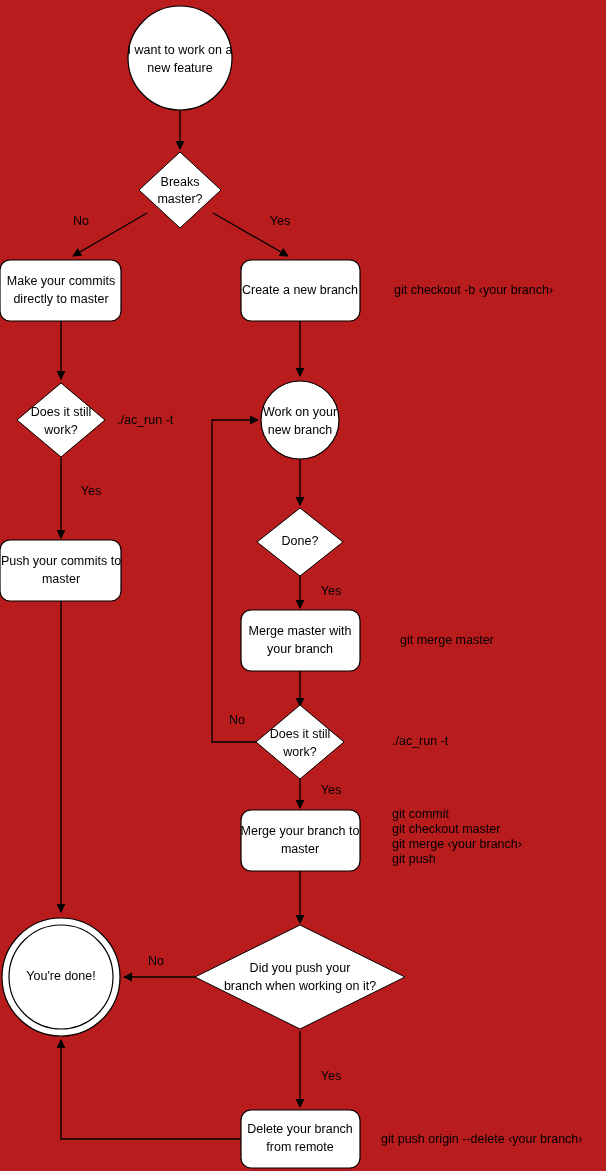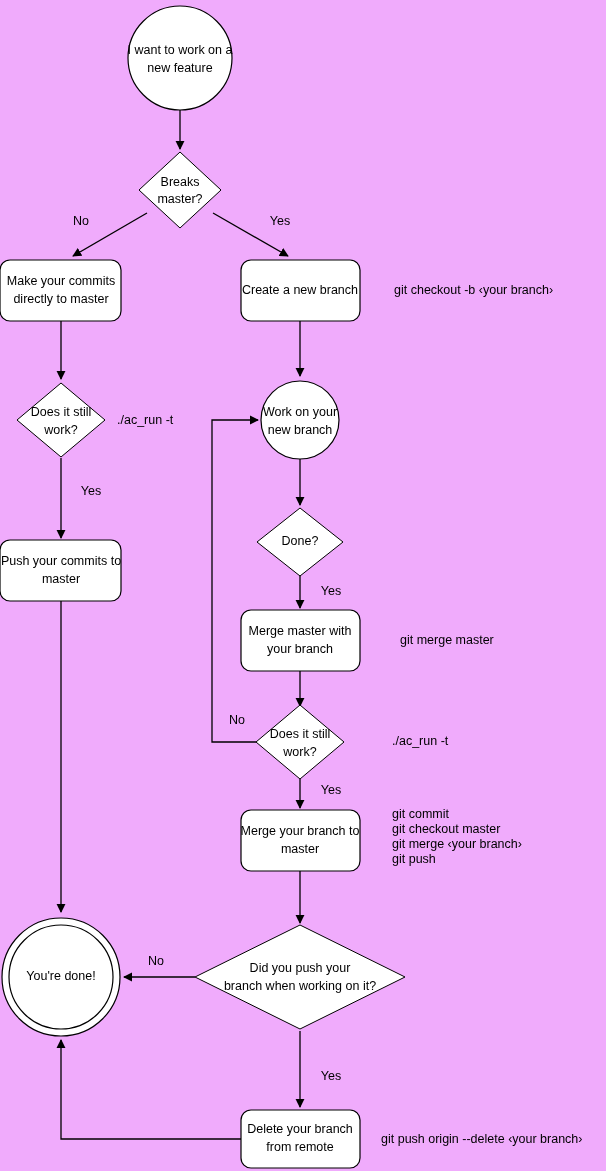--- a/index.html
+++ b/index.html
@@ -10,21 +10,21 @@
   body {
     width: 606px;
     height: 1171px;
     overflow: hidden;
     font-family: "Liberation Sans", sans-serif;
   }
   #flowchart-root {
     position: relative;
     width: 606px;
     height: 1171px;
-    background: #f0abfc;
+    background: #b91c1c;
   }
   svg#flow-svg {
     display: block;
     width: 606px;
     height: 1171px;
   }
   .shape-outline {
     fill: #ffffff;
     stroke: #000000;
     stroke-width: 1.2;

